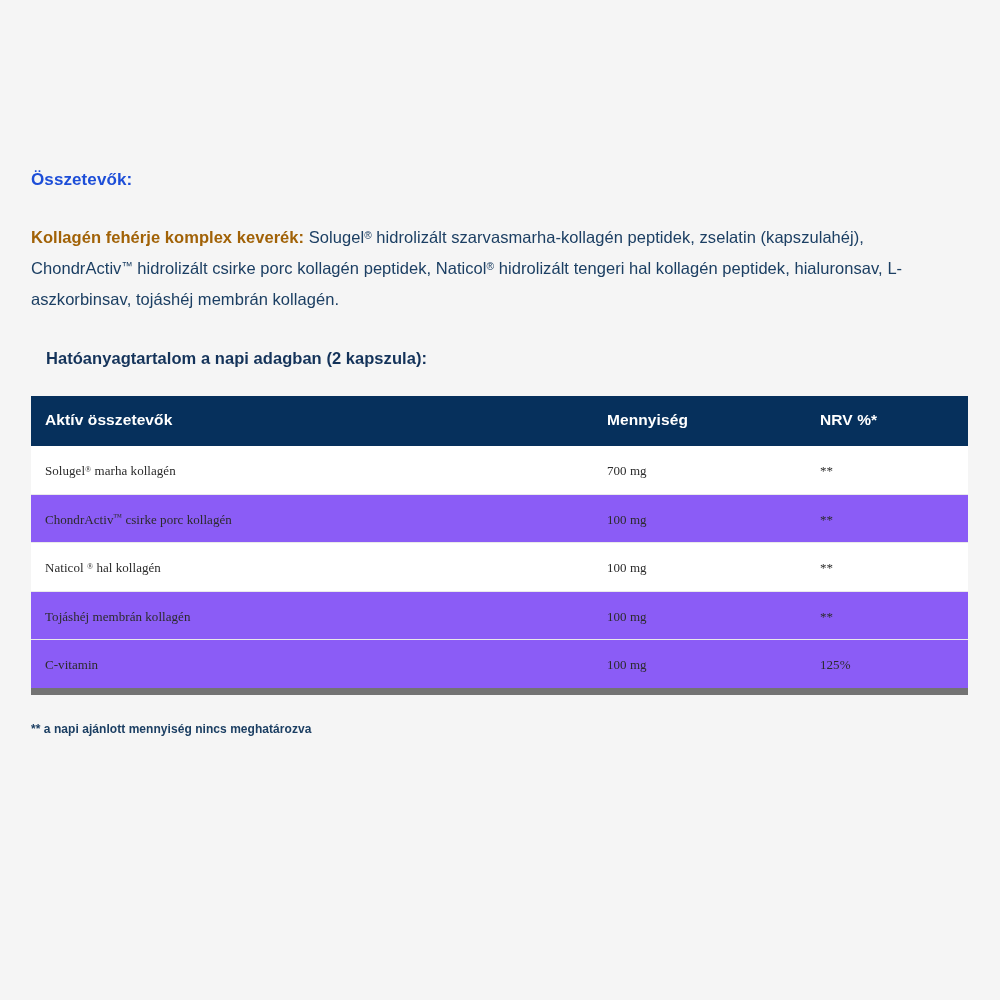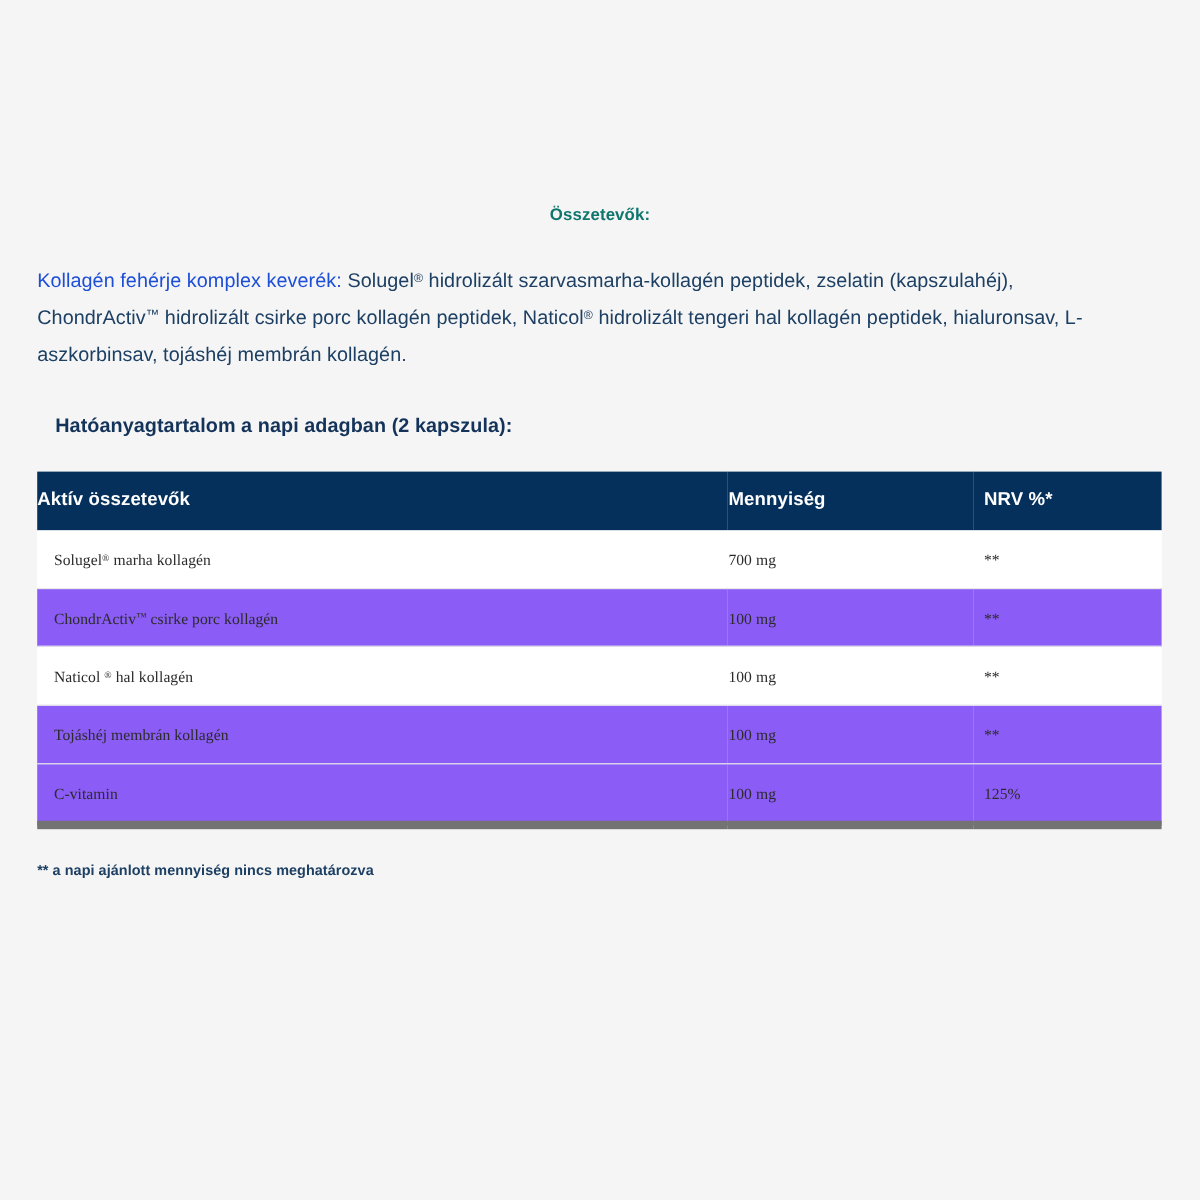--- a/index.html
+++ b/index.html
@@ -22,40 +22,39 @@
     box-sizing: border-box;
   }
   .content {
     position: absolute;
     left: 31px;
     top: 170px;
     width: 938px;
   }
 
   .section-title {
-    font-size: 14px;
+    font-size: 17px;
     font-weight: bold;
-    color: #0f766e;
+    color: #1d4ed8;
     letter-spacing: 0.1px;
     margin: 0 0 32px 0;
     line-height: 1.2;
-    text-align: center;
   }
 
   .intro-paragraph {
     font-size: 16.5px;
     line-height: 31px;
     color: #1c3f63;
     margin: 0 0 34px 0;
     max-width: 880px;
     letter-spacing: 0.05px;
   }
   .intro-paragraph .lead {
-    font-weight: normal;
-    color: #1d4ed8;
+    font-weight: bold;
+    color: #a16207;
   }
   sup.mark {
     font-size: 0.62em;
     vertical-align: 0.42em;
     line-height: 0;
   }
   sup.mark-tm {
     font-size: 0.68em;
     vertical-align: 0.40em;
     line-height: 0;
@@ -84,21 +83,21 @@
     background: #06305c;
     color: #ffffff;
     font-size: 15.5px;
     font-weight: bold;
     text-align: left;
     padding: 15px 0 16px 0;
     letter-spacing: 0.1px;
     line-height: 1.2;
     border: none;
   }
-  .ingredients-table thead th.th-name { }
+  .ingredients-table thead th.th-name { padding-left: 14px; }
   .ingredients-table thead th.th-qty  { padding-left: 1px; }
   .ingredients-table thead th.th-nrv  { padding-left: 9px; }
 
   .ingredients-table tbody td {
     font-size: 13px;
     color: #2b2b2b;
     padding: 16px 0 14px 0;
     border-bottom: 1px solid #e9e9ea;
     line-height: 1.35;
     letter-spacing: 0.05px;

